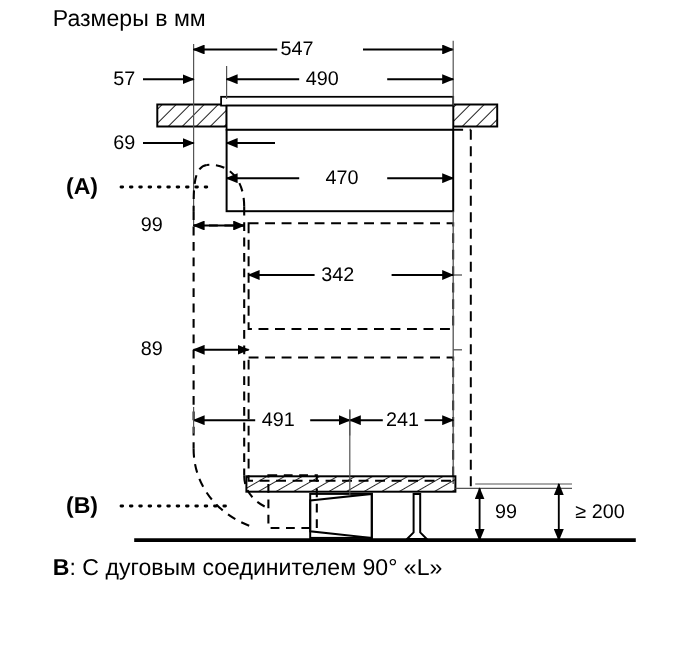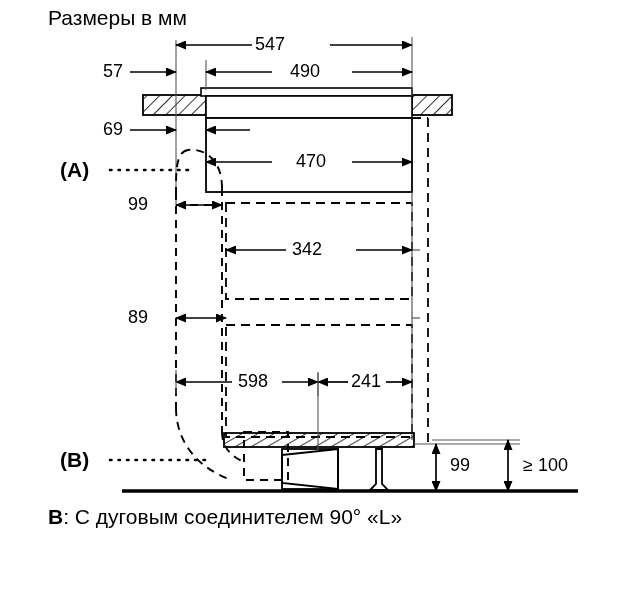--- a/index.html
+++ b/index.html
@@ -233,31 +233,31 @@
     </g>
     <g>
       <line x1="110" y1="460" x2="206" y2="460" stroke="#000" stroke-width="2.6" stroke-dasharray="1.5,7" stroke-linecap="round"></line>
     </g>
   </svg>
 
   <div class="ref-label" style="left:60px; top:158px;">(A)</div>
   <div class="ref-label" style="left:60px; top:448px;">(B)</div>
 
   <div class="dim-label" style="left:253px; top:34px;">547</div>
-  <div class="dim-label" style="left:288px; top:61px;">490</div>
+  <div class="dim-label" style="left:276px; top:61px;">490</div>
   <div class="dim-label" style="left:101px; top:61px;">57</div>
   <div class="dim-label" style="left:294px; top:151px;">470</div>
   <div class="dim-label" style="left:101px; top:119px;">69</div>
   <div class="dim-label" style="left:126px; top:194px;">99</div>
   <div class="dim-label" style="left:290px; top:239px;">342</div>
   <div class="dim-label" style="left:126px; top:307px;">89</div>
-  <div class="dim-label" style="left:236px; top:371px;">598</div>
+  <div class="dim-label" style="left:236px; top:371px;">491</div>
   <div class="dim-label" style="left:349px; top:371px;">241</div>
   <div class="dim-label" style="left:448px; top:455px;">99</div>
-  <div class="dim-label" style="left:521px; top:455px;">≥ 100</div>
+  <div class="dim-label" style="left:521px; top:455px;">≥ 200</div>
 
   <div class="legend">
     <div class="legend-line">
       <span class="marker">B</span><span>:</span><span> С дуговым соединителем 90° «L»</span>
     </div>
   </div>
 
 </div>
 
 </body></html>

